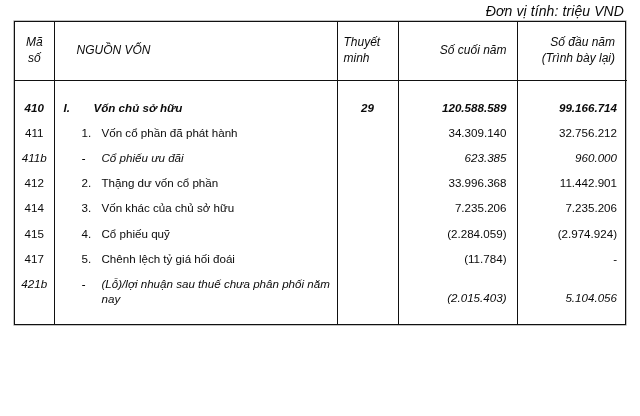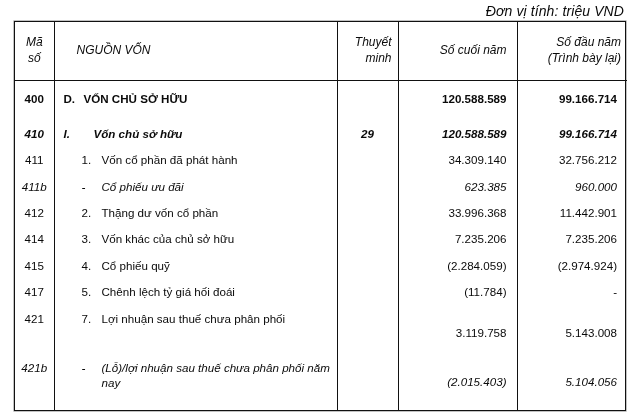--- a/index.html
+++ b/index.html
@@ -26,21 +26,21 @@
     letter-spacing: .1px;
     white-space: nowrap;
   }
 
   
   #table-wrap {
     position: absolute;
     left: 14px;
     top: 21px;
     width: 612px;
-    height: 390px;
+    height: 304px;
     border: 1.4px solid #111;
     box-sizing: border-box;
     box-shadow: 0 0 0 0.6px #9a9a9a;
   }
   table {
     width: 100%;
     height: 100%;
     border-collapse: collapse;
     table-layout: fixed;
     font-size: 11.6px;
@@ -59,23 +59,23 @@
     font-size: 12px;
     padding: 4px 6px;
     vertical-align: middle;
     height: 58px;
     box-sizing: border-box;
     line-height: 1.28;
   }
   thead th.last { border-right: none; }
   th.h-code  { text-align: center; }
   th.h-name  { text-align: left; padding-left: 22px; }
-  th.h-note  { text-align: right; }
+  th.h-note  { text-align: left; }
   th.h-end   { text-align: right; padding-right: 10px; }
-  th.h-begin { text-align: right; padding-right: 6px; }
+  th.h-begin { text-align: right; padding-right: 12px; }
 
   tbody td {
     border-right: 1.3px solid #111;
     padding: 0 0;
     vertical-align: top;
     line-height: 1.32;
   }
   tbody td.last { border-right: none; }
 
   td.code {
@@ -164,32 +164,20 @@
     <tbody>
 
       <tr class="gap">
         <td></td>
           <td></td>
           <td></td>
           <td></td>
           <td class="last"></td>
       </tr>
 
-      <tr>
-        <td class="code b">400</td>
-        <td class="name">
-          <span class="nm lvl-A">
-            <span class="mk b">D.</span>
-            <span class="tx b">VỐN CHỦ SỞ HỮU</span>
-          </span>
-        </td>
-        <td class="note b"></td>
-        <td class="num b">120.588.589</td>
-        <td class="num b last">99.166.714</td>
-      </tr>
 
       <tr class="gap">
         <td></td>
           <td></td>
           <td></td>
           <td></td>
           <td class="last"></td>
       </tr>
 
       <tr>
@@ -278,32 +266,20 @@
             <span class="mk">5.</span>
             <span class="tx">Chênh lệch tỷ giá hối đoái</span>
           </span>
         </td>
         <td class="note"></td>
         <td class="num">(11.784)</td>
         <td class="num last">-</td>
       </tr>
 
 
-      <tr>
-        <td class="code">421</td>
-        <td class="name">
-          <span class="nm lvl-1">
-            <span class="mk">7.</span>
-            <span class="tx">Lợi nhuận sau thuế chưa phân phối</span>
-          </span>
-        </td>
-        <td class="note"></td>
-        <td class="num push">3.119.758</td>
-        <td class="num last push">5.143.008</td>
-      </tr>
 
 
       <tr>
         <td class="code i">421b</td>
         <td class="name">
           <span class="nm lvl-d">
             <span class="mk i">-</span>
             <span class="tx i">(Lỗ)/lợi nhuận sau thuế chưa phân phối năm nay</span>
           </span>
         </td>

